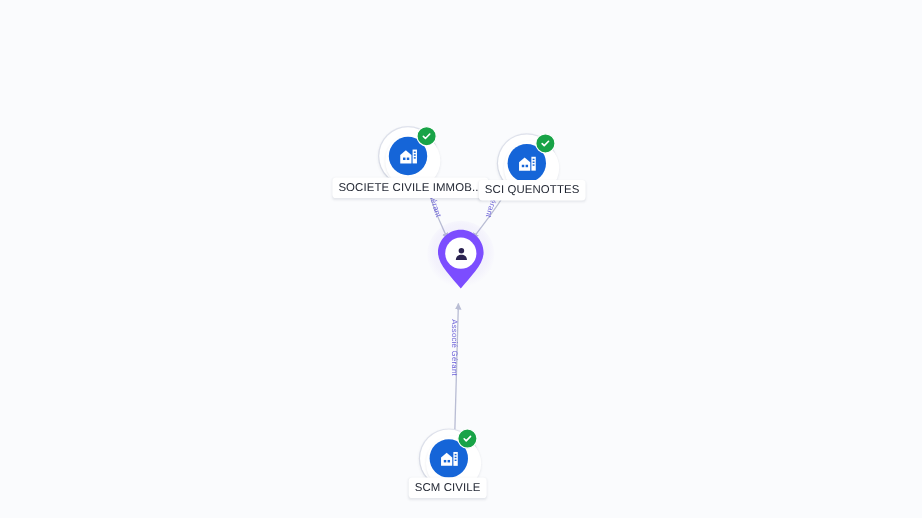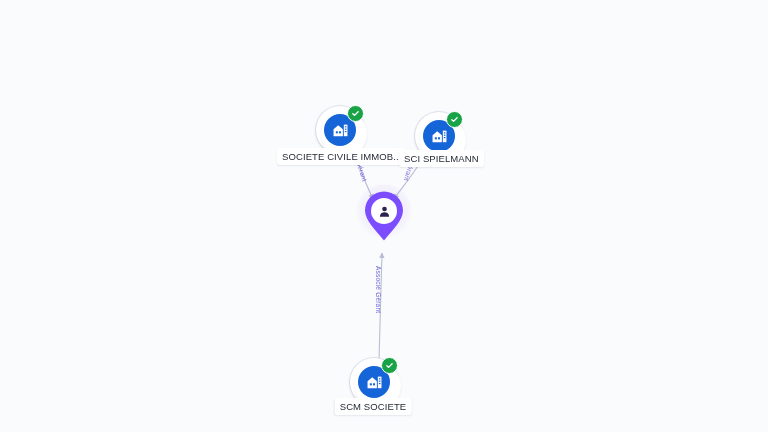--- a/index.html
+++ b/index.html
@@ -215,21 +215,21 @@
         <rect x="17.5" y="9.6" width="2.0" height="1.5" fill="#1565d8"></rect>
         <rect x="17.5" y="12.6" width="2.0" height="1.5" fill="#1565d8"></rect>
       </svg>
     </div>
     <div class="verified">
       <svg width="9" height="9" viewBox="0 0 12 12" aria-hidden="true">
         <path d="M2.4 6.2 L4.7 8.5 L9.5 3.6" stroke="#ffffff" stroke-width="1.8" fill="none" stroke-linecap="round" stroke-linejoin="round"></path>
       </svg>
     </div>
   </div>
-  <div class="node-label" style="left:399px; top:150px;">SCI SPIELMANN</div>
+  <div class="node-label" style="left:399px; top:150px;">SCI QUENOTTES</div>
 
   <div class="company-node" style="left:354px; top:362px;">
     <div class="halo"></div>
     <div class="halo2"></div>
     <div class="disc">
       <svg width="19" height="19" viewBox="0 0 24 24" aria-hidden="true">
         <path fill="#ffffff" d="M3.2 10.4 L9.1 5.3 L15 10.4 V19.2 H3.2 Z"></path>
         <rect x="6.1" y="13.0" width="2.6" height="2.6" fill="#1565d8"></rect>
         <rect x="10.1" y="13.0" width="2.6" height="2.6" fill="#1565d8"></rect>
         <rect x="16.2" y="4.6" width="4.6" height="14.6" fill="#ffffff"></rect>
@@ -237,21 +237,21 @@
         <rect x="17.5" y="9.6" width="2.0" height="1.5" fill="#1565d8"></rect>
         <rect x="17.5" y="12.6" width="2.0" height="1.5" fill="#1565d8"></rect>
       </svg>
     </div>
     <div class="verified">
       <svg width="9" height="9" viewBox="0 0 12 12" aria-hidden="true">
         <path d="M2.4 6.2 L4.7 8.5 L9.5 3.6" stroke="#ffffff" stroke-width="1.8" fill="none" stroke-linecap="round" stroke-linejoin="round"></path>
       </svg>
     </div>
   </div>
-  <div class="node-label center" style="left:373px; top:398px;">SCM SOCIETE</div>
+  <div class="node-label center" style="left:373px; top:398px;">SCM CIVILE</div>
 
   <div class="person-node" style="left:362px; top:190px;">
     <div class="pin-glow"></div>
     <svg class="pin" width="44" height="52" viewBox="0 0 44 52">
       <path d="M22 1.5 C11.5 1.5 3 10 3 20.5 C3 30.5 14 40.5 22 50.5
                C30 40.5 41 30.5 41 20.5 C41 10 32.5 1.5 22 1.5 Z" fill="#7c4dff"></path>
     </svg>
     <div class="pin-inner">
       <svg width="15" height="15" viewBox="0 0 24 24" aria-hidden="true">
         <circle cx="12" cy="8" r="3.7" fill="#2b2350"></circle>

